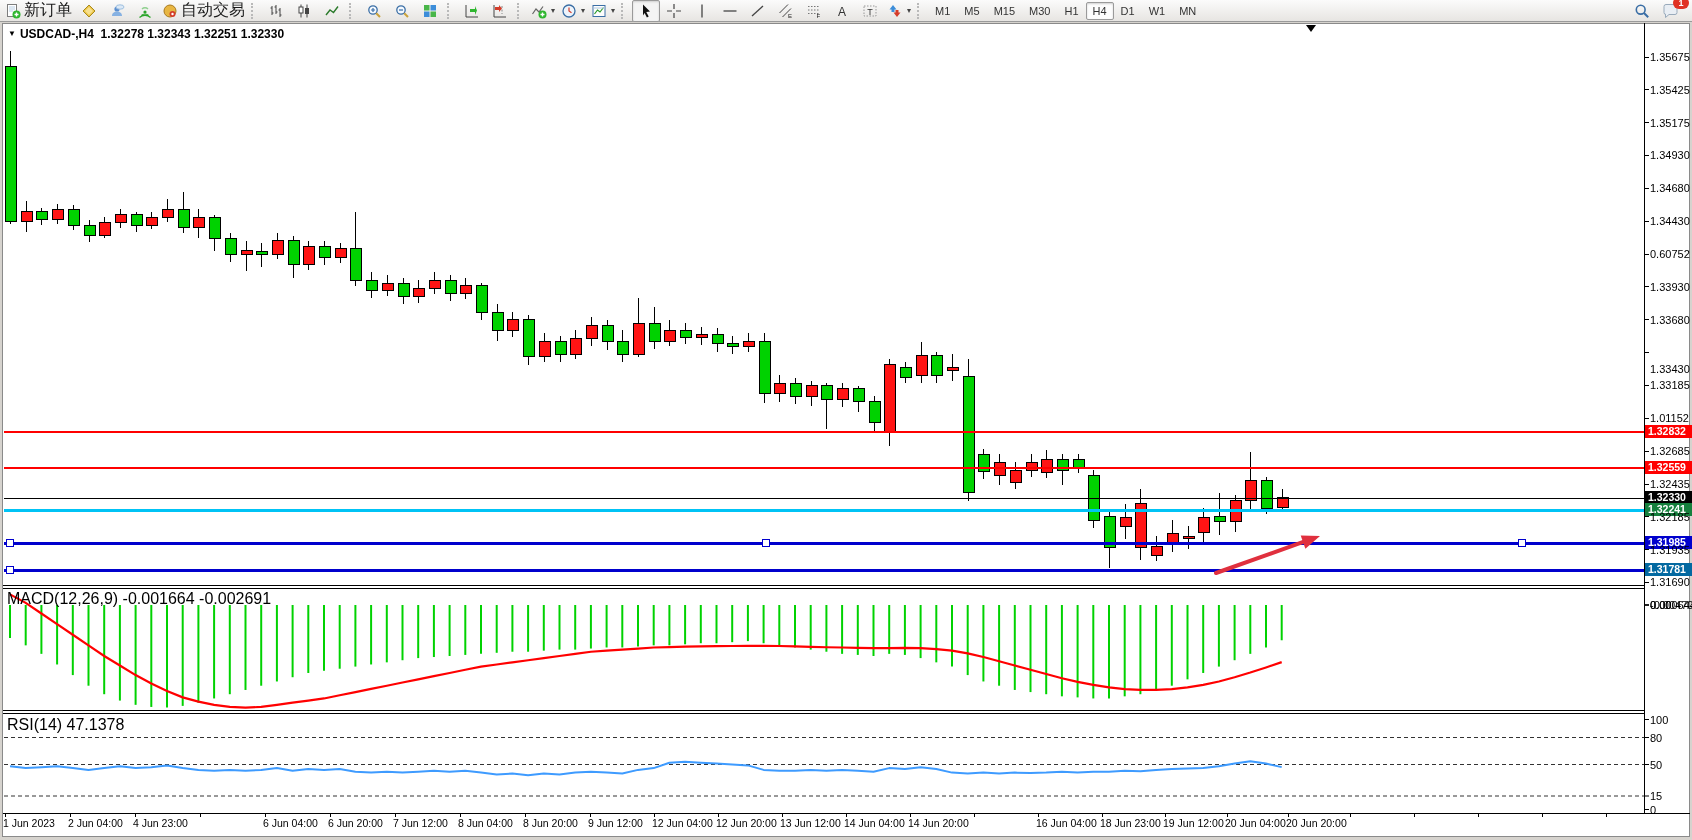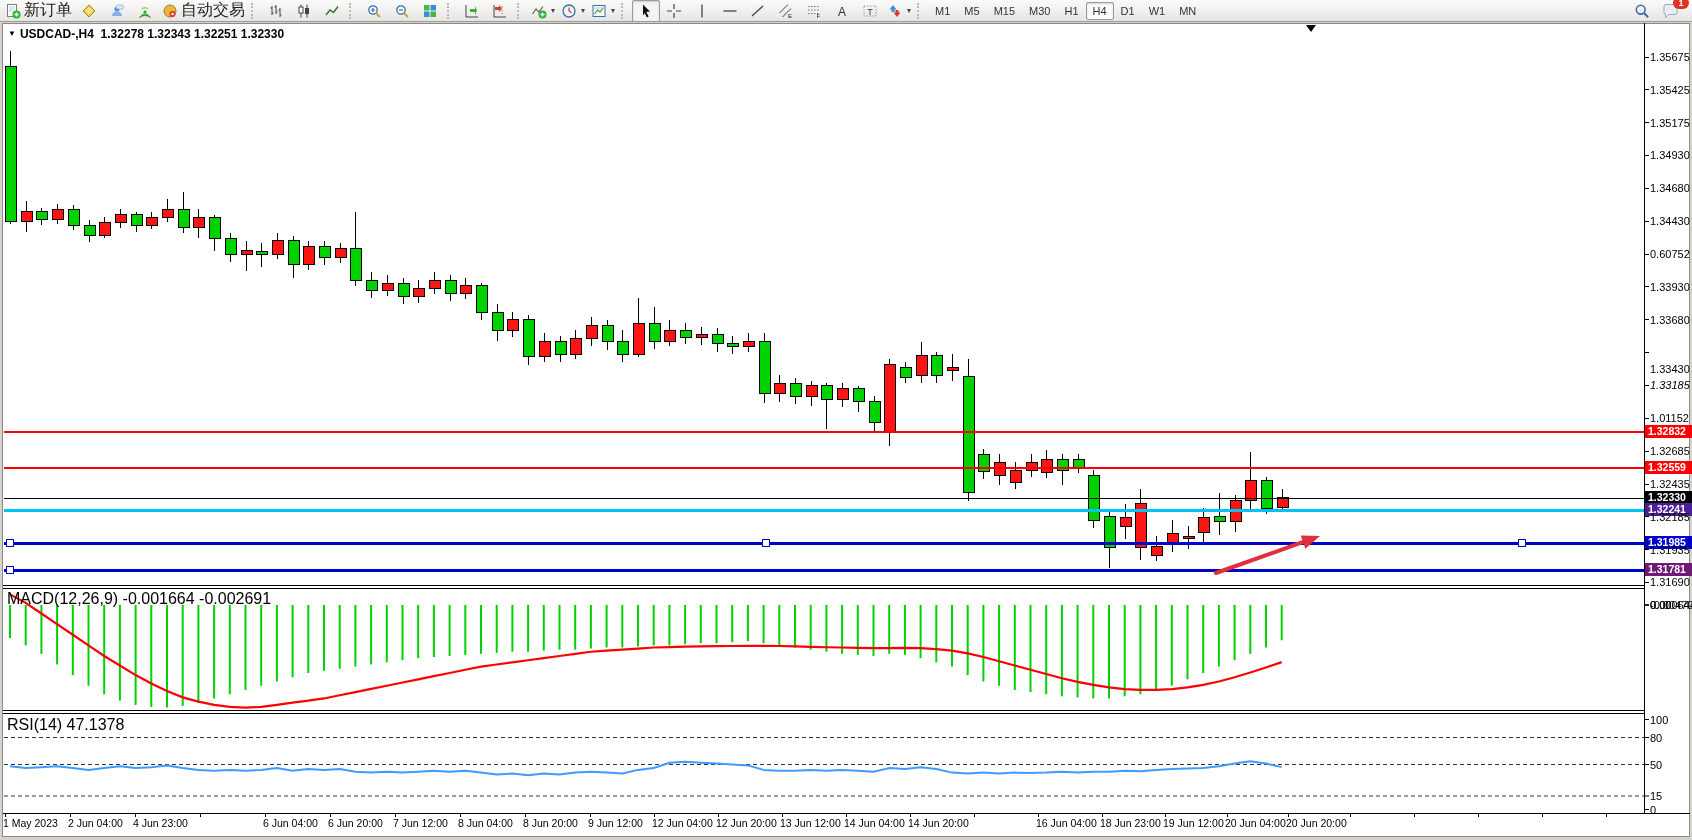--- a/index.html
+++ b/index.html
@@ -588,55 +588,55 @@
     <span class="tri">▼</span><span>USDCAD-,H4</span>&nbsp;&nbsp;<span>1.32278 1.32343 1.32251 1.32330</span>
   </div>
   <div id="shift-triangle"></div>
   <div class="panel-label" style="left:7px;top:590px">MACD(12,26,9) -0.001664 -0.002691</div>
   <div class="panel-label" style="left:7px;top:716px">RSI(14) 47.1378</div>
 
   <div id="price-axis">
       <div class="ptag" style="top: 425px; background: rgb(255, 0, 0);">1.32832</div>
       <div class="ptag" style="top: 461px; background: rgb(255, 0, 0);">1.32559</div>
       <div class="ptag" style="top: 491px; background: rgb(0, 0, 0);">1.32330</div>
-      <div class="ptag" style="top: 503px; background: #4c1d95; color: rgb(255, 255, 255);">1.32241</div>
+      <div class="ptag" style="top: 503px; background: #15803d; color: rgb(255, 255, 255);">1.32241</div>
       <div class="ptag" style="top: 536px; background: rgb(0, 0, 205);">1.31985</div>
-      <div class="ptag" style="top: 563px; background: #701a75;">1.31781</div>
+      <div class="ptag" style="top: 563px; background: #0369a1;">1.31781</div>
       <div class="axlbl" style="top: 51px;">1.35675</div>
       <div class="axlbl" style="top: 83.95px;">1.35425</div>
       <div class="axlbl" style="top: 116.9px;">1.35175</div>
       <div class="axlbl" style="top: 149.191px;">1.34930</div>
       <div class="axlbl" style="top: 182.141px;">1.34680</div>
       <div class="axlbl" style="top: 215.091px;">1.34430</div>
       <div class="axlbl" style="top: 248.041px;">0.60752</div>
       <div class="axlbl" style="top: 280.991px;">1.33930</div>
       <div class="axlbl" style="top: 313.941px;">1.33680</div>
       <div class="axlbl" style="top: 346.891px; margin-top: 16px;">1.33430</div>
-      <div class="axlbl" style="top: 379.182px; font-style: italic;">1.33185</div>
+      <div class="axlbl" style="top: 379.182px;">1.33185</div>
       <div class="axlbl" style="top: 412.132px;">1.01152</div>
       <div class="axlbl" style="top: 445.082px;">1.32685</div>
       <div class="axlbl" style="top: 478.032px;">1.32435</div>
       <div class="axlbl" style="top: 510.982px;">1.32185</div>
       <div class="axlbl" style="top: 543.932px;">1.31935</div>
       <div class="axlbl" style="top: 576.223px;">1.31690</div>
     </div>
   <div id="macd-axis">
       <div class="axlbl" style="top: 598.999px;">0.000644</div>
       <div class="axlbl" style="top: 599px;">0.00</div>
       <div class="axlbl" style="top: 599.01px;">-0.004708</div>
     </div>
   <div id="rsi-axis">
       <div class="axlbl" style="top: 713.5px;">100</div>
       <div class="axlbl" style="top: 731.5px;">80</div>
       <div class="axlbl" style="top: 758.5px;">50</div>
       <div class="axlbl" style="top: 790px;">15</div>
       <div class="axlbl" style="top: 803.5px;">0</div>
     </div>
   <div id="time-axis">
-      <div class="tlabel" style="left: 3px;">1 May 2023</div>
+      <div class="tlabel" style="left: 3px;">1 Jun 2023</div>
       <div class="tlabel" style="left: 68px;">2 Jun 04:00</div>
       <div class="tlabel" style="left: 133px;">4 Jun 23:00</div>
       <div class="tlabel" style="left: 198px; margin-top: 39px;">5 Jun 12:00</div>
       <div class="tlabel" style="left: 263px;">6 Jun 04:00</div>
       <div class="tlabel" style="left: 328px;">6 Jun 20:00</div>
       <div class="tlabel" style="left: 393px;">7 Jun 12:00</div>
       <div class="tlabel" style="left: 458px;">8 Jun 04:00</div>
       <div class="tlabel" style="left: 523px;">8 Jun 20:00</div>
       <div class="tlabel" style="left: 588px;">9 Jun 12:00</div>
       <div class="tlabel" style="left: 652px;">12 Jun 04:00</div>

